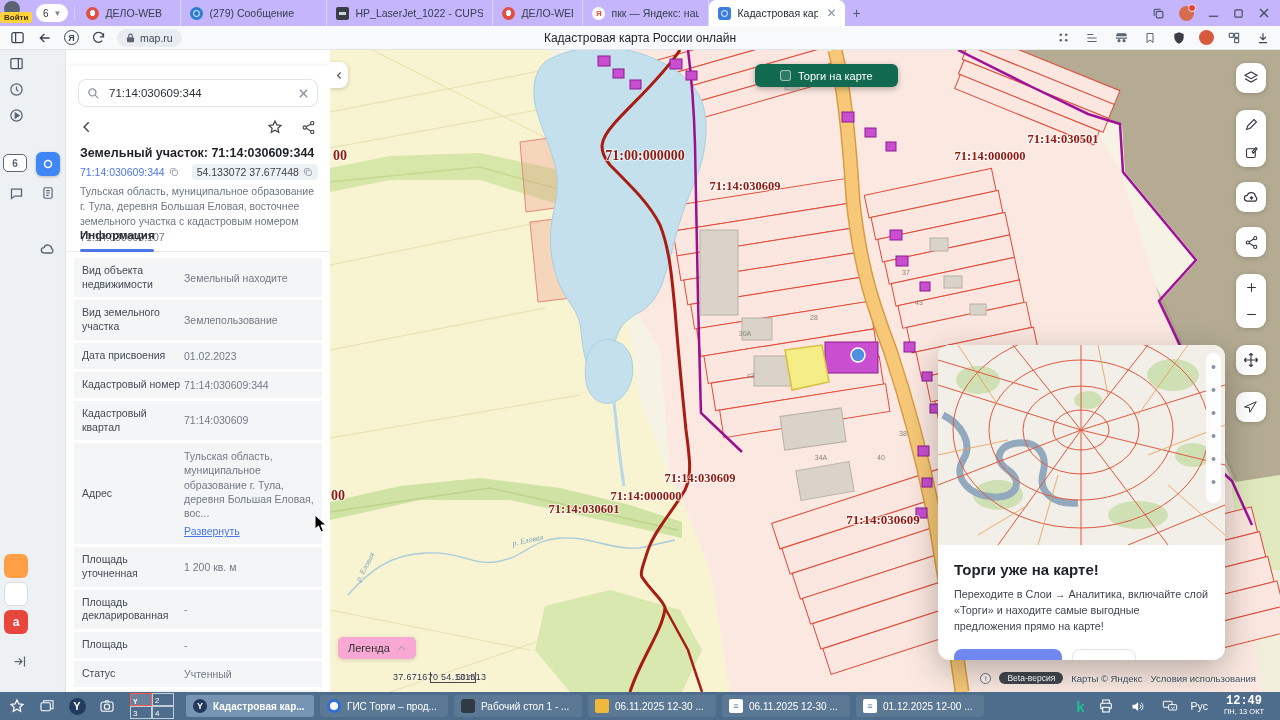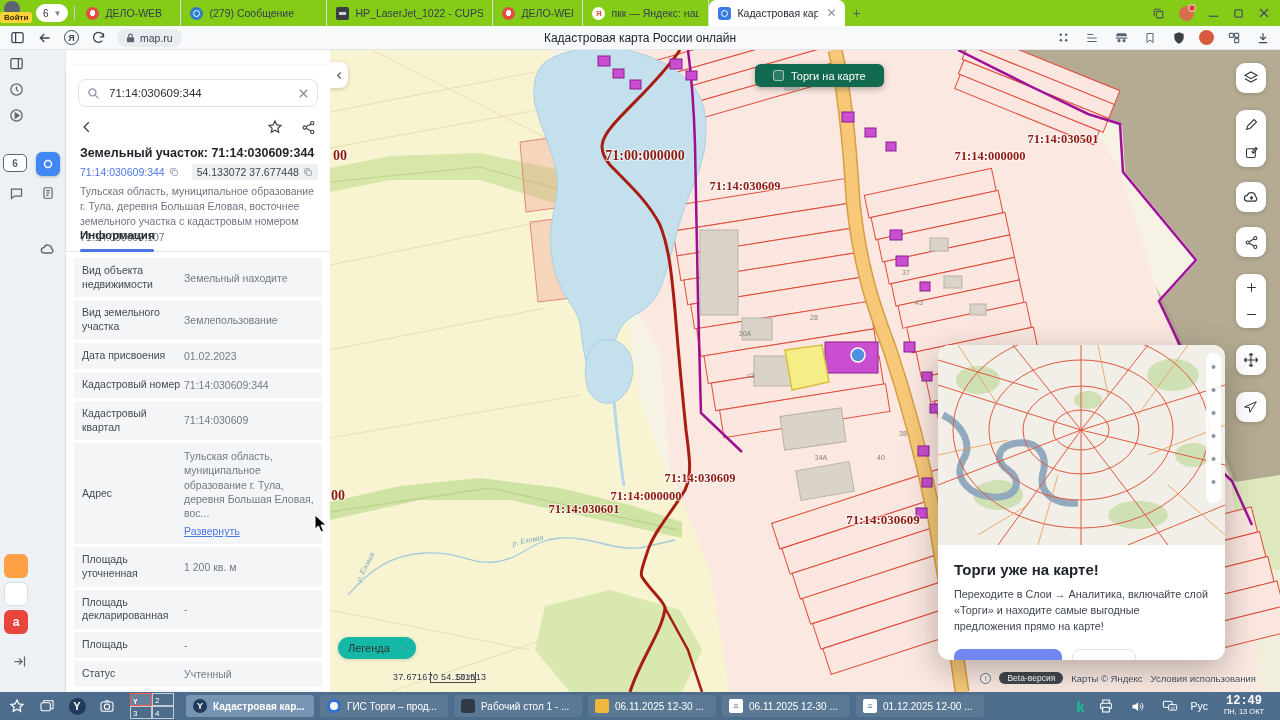--- a/index.html
+++ b/index.html
@@ -1,20 +1,20 @@
 <!DOCTYPE html>
 <html><head>
 <meta charset="utf-8">
 <style>
   html,body{margin:0;padding:0;background:#222;}
   *{box-sizing:border-box;font-family:"Liberation Sans",sans-serif;}
   #stage{position:relative;width:1280px;height:720px;overflow:hidden;background:#fff;}
 
   
-  .tabbar{position:absolute;left:0;top:0;width:1280px;height:26px;background:#84cc16;display:flex;align-items:center;}
+  .tabbar{position:absolute;left:0;top:0;width:1280px;height:26px;background:#c4b5fd;display:flex;align-items:center;}
   .login-wrap{position:relative;width:32px;height:26px;flex:none;}
   .avatar-mini{position:absolute;left:4px;top:1px;width:16px;height:16px;border-radius:50%;background:#5a6472;}
   .login-badge{position:absolute;left:0px;top:12px;background:#ffd43b;color:#3a3000;font-size:8px;font-weight:bold;padding:1px 4px;border-radius:3px;}
   .tabcount{display:flex;align-items:center;background:#fff;border-radius:10px;height:18px;padding:0 7px;font-size:10px;color:#333;margin:0 4px;flex:none;}
   .tabcount .chev{margin-left:5px;color:#7a8494;font-size:8px;}
   .tab-divider{width:1px;height:14px;background:#c7d2df;flex:none;margin:0 2px;}
   .tab{display:flex;align-items:center;gap:6px;height:26px;padding:0 9px;font-size:10.5px;color:#36404e;overflow:hidden;flex:none;border-right:1px solid #d4dde8;}
   .tab.active{background:#fff;border-radius:7px 7px 0 0;border-right:none;color:#1f2630;}
   .tab-title{white-space:nowrap;overflow:hidden;text-overflow:clip;}
   .tab-close{color:#8a94a2;font-size:12px;margin-left:2px;}
@@ -64,25 +64,25 @@
   .tabrow .under{position:absolute;left:14px;top:23px;width:74px;height:3px;background:#4a76e8;border-radius:2px;}
   .rows{position:absolute;left:8px;top:192px;width:248px;}
   .info-row{display:flex;background:#f4f5f7;border-bottom:3px solid #fff;padding:6px 8px;align-items:center;}
   .info-row .lbl{width:102px;flex:none;font-size:10.5px;color:#434b55;line-height:1.3;}
   .info-row .val{flex:1;font-size:10.5px;color:#717a86;line-height:1.35;}
   .info-row .val a{color:#4a76e8;text-decoration:underline;display:inline-block;margin-top:4px;}
 
   
   .map{position:absolute;left:330px;top:0;width:950px;height:642px;overflow:hidden;background:#f7f2cd;}
   .collapse-btn{position:absolute;left:0;top:12px;width:18px;height:26px;background:#fff;border-radius:0 8px 8px 0;box-shadow:0 1px 4px rgba(0,0,0,.2);display:flex;align-items:center;justify-content:center;color:#555;font-size:12px;}
-  .torgi-btn{position:absolute;left:425px;top:14px;height:23px;background:#11694f;border-radius:6px;box-shadow:0 2px 6px rgba(0,0,0,.3);display:flex;align-items:center;gap:7px;padding:0 18px;color:#fff;font-size:11px;}
+  .torgi-btn{position:absolute;left:425px;top:14px;height:23px;background:#11694f;border-radius:6px;box-shadow:0 2px 6px rgba(0,0,0,.3);display:flex;align-items:center;gap:7px;padding:0 25px;color:#fff;font-size:11px;}
   .torgi-box{width:11px;height:11px;border:1.5px solid rgba(255,255,255,.55);border-radius:3px;background:rgba(255,255,255,.12);}
   .mtool{position:absolute;right:14px;width:30px;background:#fff;border-radius:9px;box-shadow:0 1px 5px rgba(0,0,0,.18);display:flex;flex-direction:column;align-items:center;justify-content:center;}
   .mtool .mi{width:30px;height:28px;display:flex;align-items:center;justify-content:center;color:#2f3640;}
-  .legend-btn{position:absolute;left:8px;top:587px;background:#14b8a6;border-radius:11px;box-shadow:0 1px 4px rgba(0,0,0,.15);padding:5px 10px;font-size:11px;color:#333;display:flex;gap:7px;align-items:center;}
+  .legend-btn{position:absolute;left:8px;top:587px;background:#f9a8d4;border-radius:5px;box-shadow:0 1px 4px rgba(0,0,0,.15);padding:5px 10px;font-size:11px;color:#333;display:flex;gap:7px;align-items:center;}
   .map-coords{position:absolute;left:15px;top:622px;font-size:9px;color:#333;text-shadow:0 0 3px #fff,0 0 3px #fff;letter-spacing:.3px;margin-left:48px;}
   .scalebar{position:absolute;left:100px;top:622px;width:46px;height:11px;border-left:1px solid #4a4a4a;border-right:1px solid #4a4a4a;border-bottom:1px solid #4a4a4a;font-size:8.5px;color:#333;text-align:right;text-shadow:0 0 3px #fff;}
   .attrib{position:absolute;right:24px;top:622px;display:flex;align-items:center;gap:8px;font-size:9.5px;color:#454b52;text-shadow:0 0 3px #fff,0 0 3px #fff;}
   .beta-pill{background:#42474e;color:#fff;border-radius:8px;padding:1px 8px;font-size:8.5px;text-shadow:none;}
   .info-circ{width:11px;height:11px;border:1px solid #6a7078;border-radius:50%;display:flex;align-items:center;justify-content:center;font-size:8px;color:#6a7078;background:rgba(255,255,255,.6);text-shadow:none;}
 
   
   .popup{position:absolute;left:608px;top:295px;width:287px;height:315px;background:#fff;border-radius:12px;box-shadow:0 10px 34px rgba(0,0,0,.28);overflow:hidden;}
   .popup .mini{display:block;}
   .popup .pad{padding:12px 16px 0 16px;}

